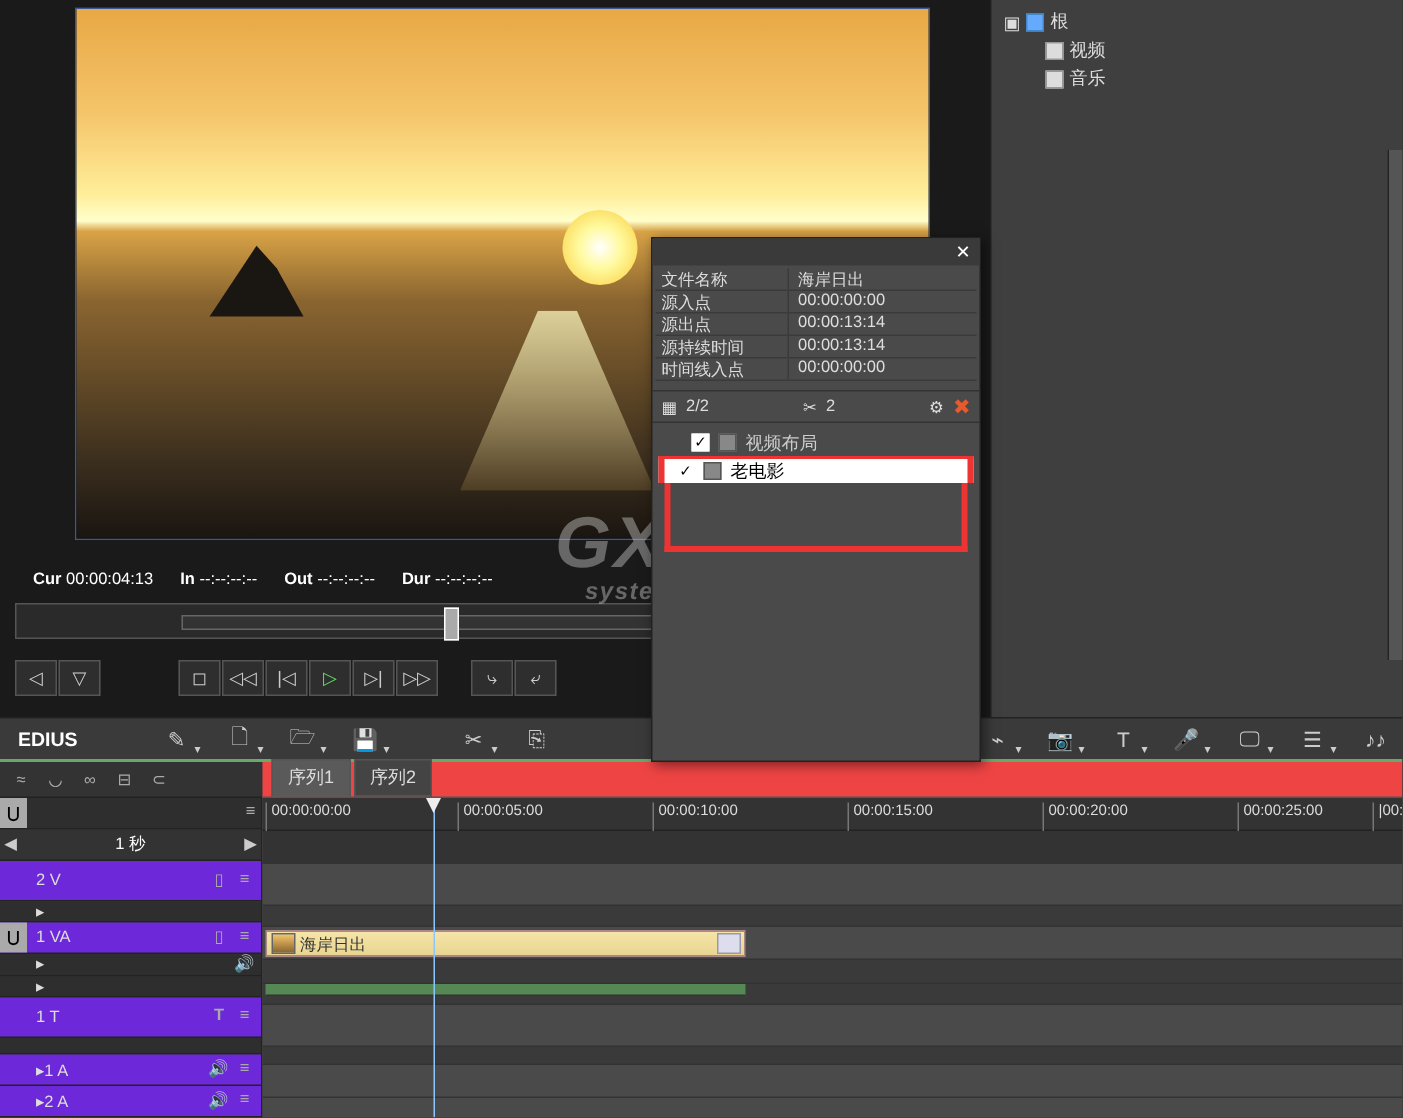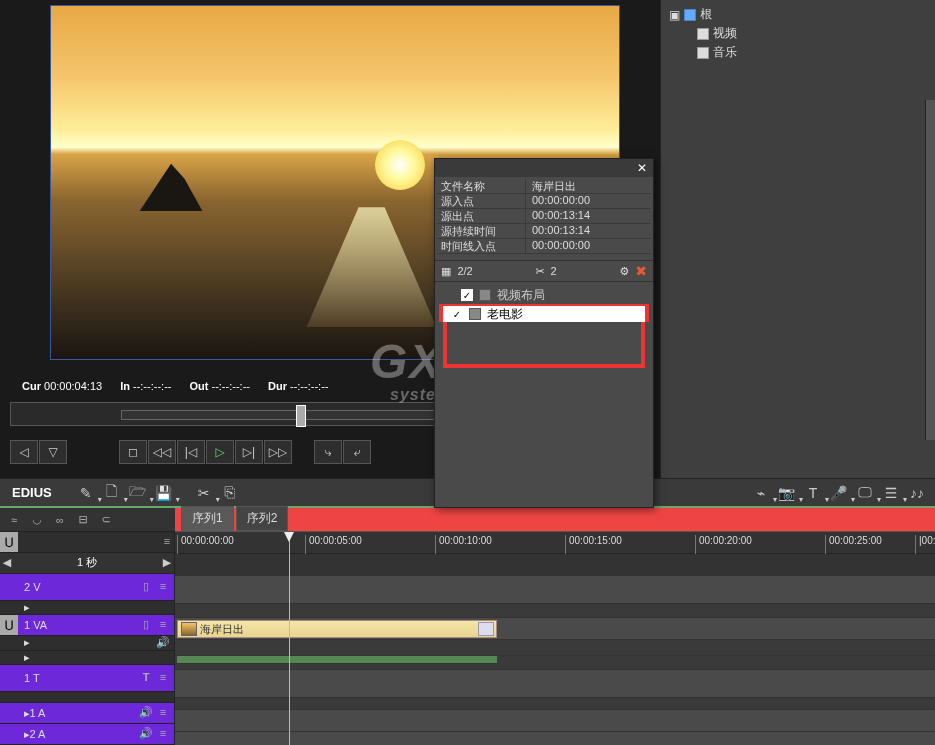--- a/index.html
+++ b/index.html
@@ -47,21 +47,21 @@
 .effect-area { background:#4a4a4a; margin: 4px; }
 .effect-row { display:flex; align-items:center; height: 18px; padding: 0 8px; gap: 6px; font-size:12px; }
 .effect-row.first { margin-left: 14px; }
 .effect-row.highlighted { background:#fff; color:#000; border: 4px solid #e33; border-top-width: 2px; border-bottom: none; outline:none; }
 .red-box { border: 4px solid #e33; border-top: none; height: 46px; margin: 0 4px; background:#4a4a4a; }
 .checkbox-sq { width: 12px; height: 12px; border:1px solid #fff; background:#fff; display:inline-flex; align-items:center; justify-content:center; font-size:10px; color:#000; }
 .small-icon { width:12px; height:12px; display:inline-block; background:#888; border:1px solid #555; }
 .props-footer { position:absolute; bottom:0; left:0; right:0; height: 20px; background:#3a3a3a; display:flex; align-items:center; padding: 0 8px; font-size:12px; color:#ddd; }
 
 
-.main-toolbar { position: absolute; top: 478px; left: 0; right: 0; height: 30px; background: #3a3a3a; display: flex; align-items: center; gap: 2px; padding: 0 6px; border-bottom: 2px solid #68a868; border-top:1px solid #222; }
+.main-toolbar { position: absolute; top: 478px; left: 0; right: 0; height: 30px; background: #3a3a3a; display: flex; align-items: center; gap: 18px; padding: 0 6px; border-bottom: 2px solid #68a868; border-top:1px solid #222; }
 .tb-label { font-weight:bold; color:#fff; font-size:13px; padding: 0 6px; }
 .proj-btn { padding: 3px 8px; background:#555; color:#fff; font-size:11px; border:1px solid #333; cursor:pointer; }
 .tb-btn { width: 24px; height: 22px; display:flex; align-items:center; justify-content:center; cursor:pointer; color:#ccc; font-size:14px; position:relative; }
 .tb-sep { width: 12px; }
 .dd-arrow::after { content:'▾'; font-size:8px; position:absolute; right:-4px; bottom:0; }
 
 
 .mode-bar { position: absolute; top: 508px; left: 0; width: 175px; height: 24px; background:#333; display:flex; align-items:center; gap:3px; padding:0 4px; border-bottom:1px solid #222; }
 .mode-btn { width: 20px; height: 18px; display:flex; align-items:center; justify-content:center; cursor:pointer; color:#aaa; }
 

